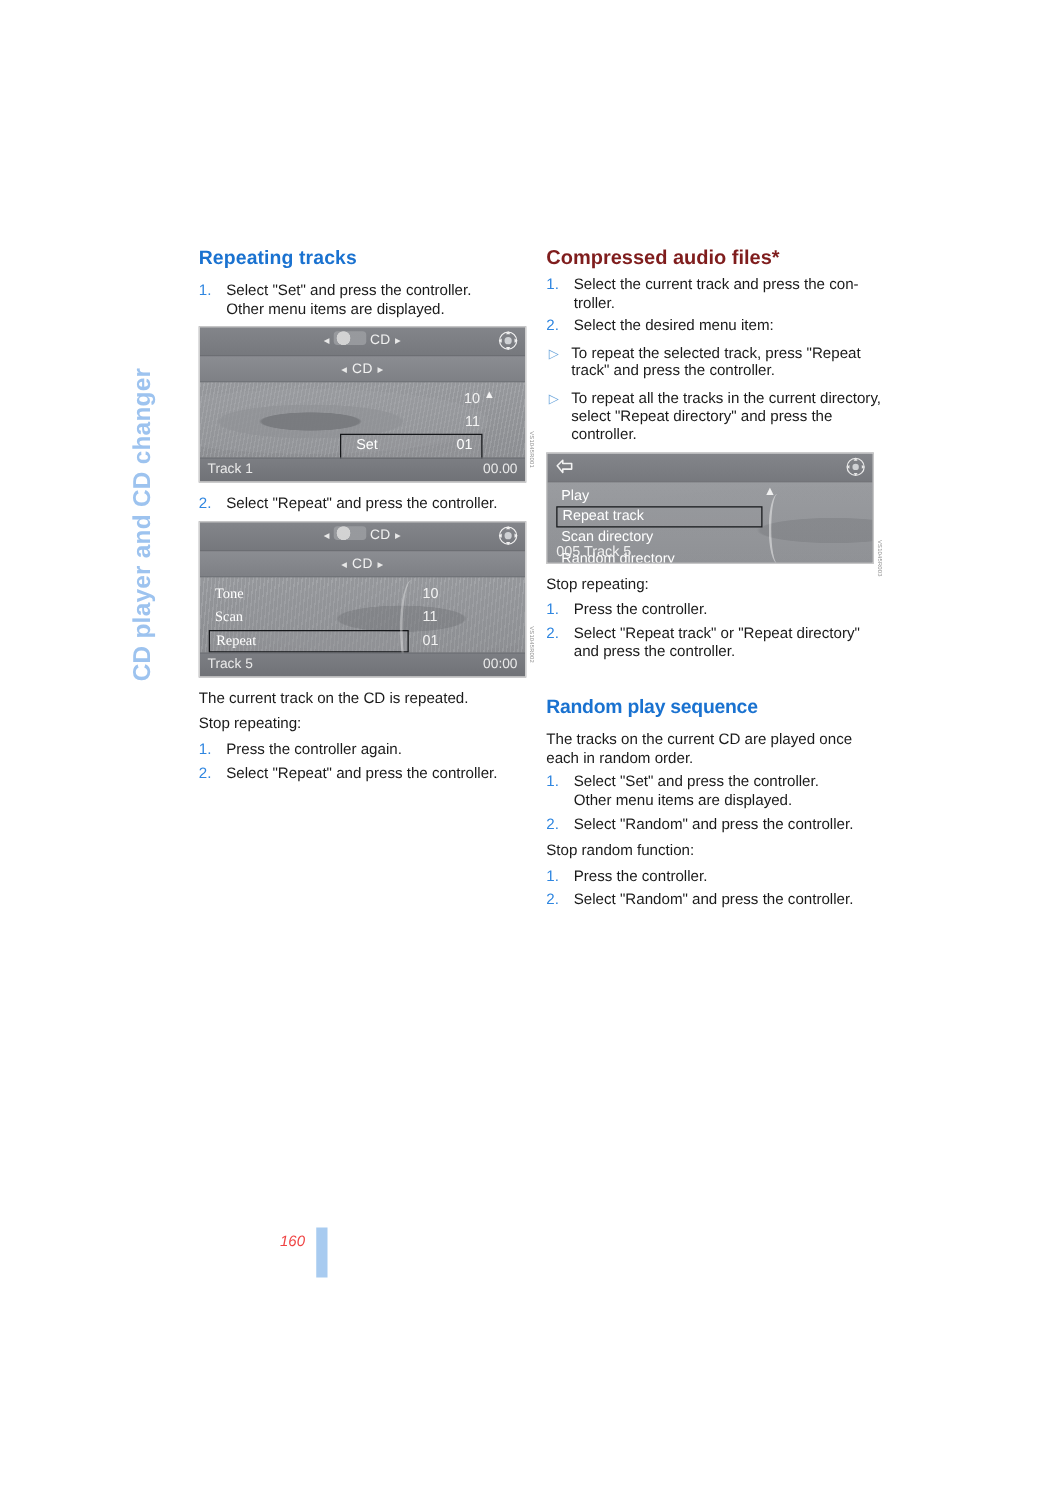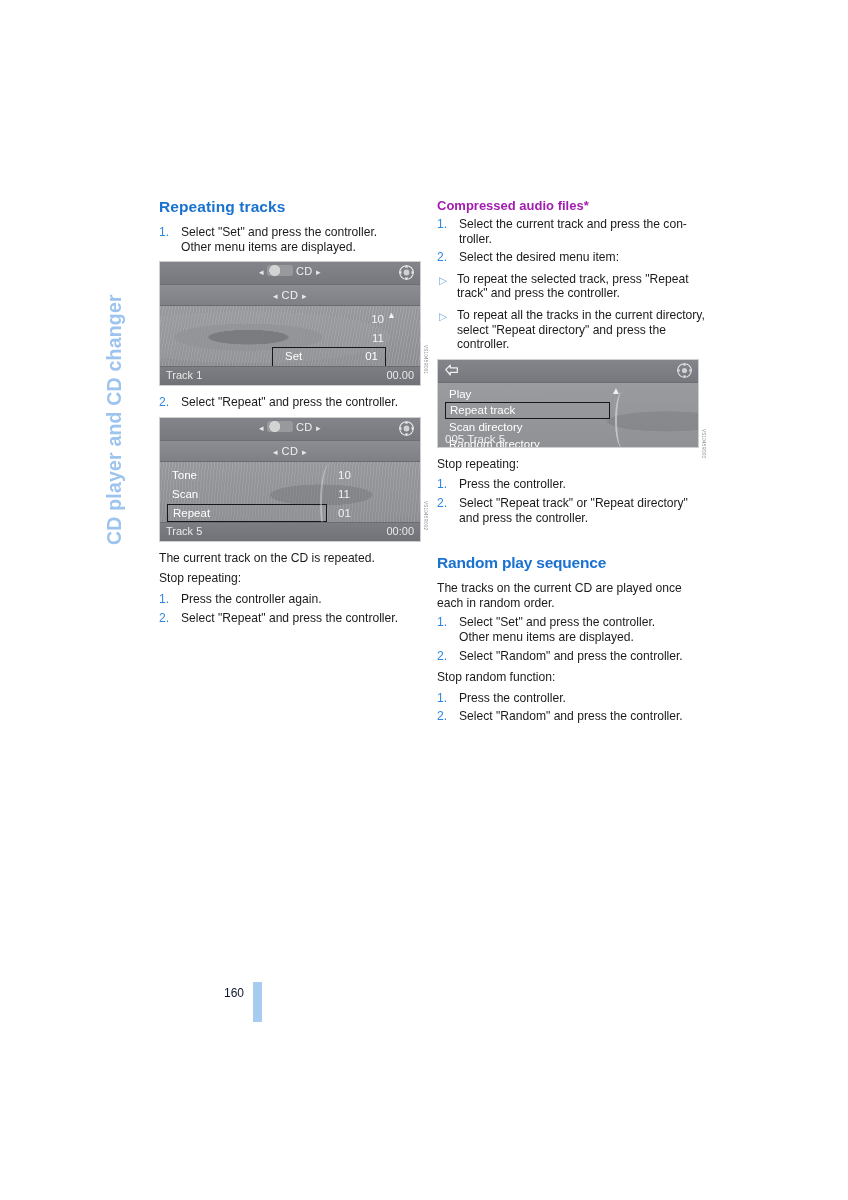--- a/index.html
+++ b/index.html
@@ -30,21 +30,21 @@
   .col{position:absolute;top:198px;width:268px;}
   .col-left{left:159px;}
   .col-right{left:437px;}
 
   h2.sec{
     font-size:15.5px;font-weight:bold;color:#1a72d0;
     margin:0 0 9px 0;letter-spacing:.1px;
   }
   h2.sec.tight{letter-spacing:-0.2px;}
   h3.sub{
-    font-size:13px;font-weight:bold;color:#a21caf;
+    font-size:16px;font-weight:bold;color:#7f1d1d;
     margin:0 0 4px 0;
   }
   p.body{font-size:12.1px;line-height:14.6px;margin:0 0 6px 0;}
   p.lead{font-size:12.1px;line-height:14.6px;margin:0 0 5px 0;}
 
   ol.steps{list-style:none;margin:0 0 7px 0;padding:0;}
   ol.steps>li{
     position:relative;padding-left:22px;margin-bottom:4px;
     font-size:12.1px;line-height:14.6px;
   }
@@ -124,21 +124,21 @@
   .setbox{
     position:absolute;left:112px;top:41px;width:112px;height:19px;
     border:1.6px solid #15171a;background:rgba(150,152,156,.25);
   }
   .setbox .lbl{position:absolute;left:12px;top:2px;font-size:11.5px;color:#ffffff;}
   .scr-up{position:absolute;right:24px;top:4px;color:#f5f5f5;font-size:9px;}
   .scr-dn{position:absolute;right:22px;top:62px;color:#f5f5f5;font-size:11px;}
 
   
   .menulist{position:absolute;left:7px;top:4px;width:160px;}
-  .menulist div{font-size:11.5px;line-height:19px;color:#ffffff;padding-left:5px;}
+  .menulist div{font-size:11.5px;line-height:19px;color:#ffffff;padding-left:5px;font-family:Liberation Serif, serif;}
   .menulist div.sel{
     border:1.6px solid #15171a;line-height:16px;margin:0 0 1px 0;
     background:rgba(150,152,156,.25);
   }
   .numcol2{position:absolute;left:178px;top:4px;width:26px;}
   .numcol2 div{font-size:11.5px;line-height:19px;color:#f2f2f2;}
   .scrollcurve{
     position:absolute;left:160px;top:2px;width:14px;height:78px;
     border-left:2px solid rgba(255,255,255,.35);
     border-radius:60% 0 0 60%/50% 0 0 50%;
@@ -189,21 +189,21 @@
   .code{
     position:absolute;font-size:4.6px;color:#8d8d8d;letter-spacing:.2px;
     writing-mode:vertical-rl;
     font-family:"Liberation Sans","DejaVu Sans",sans-serif;
     white-space:nowrap;
   }
 
   
   .pagenum{
     position:absolute;left:224px;top:986px;
-    font-size:12px;color:#0f172a;
+    font-size:12px;color:#ef4444;font-style:italic;
   }
   .pagebar{
     position:absolute;left:253px;top:982px;width:9px;height:40px;
     background:#a8cbf0;
   }
 </style>
 </head>
 <body>
 
 <div class="page">

